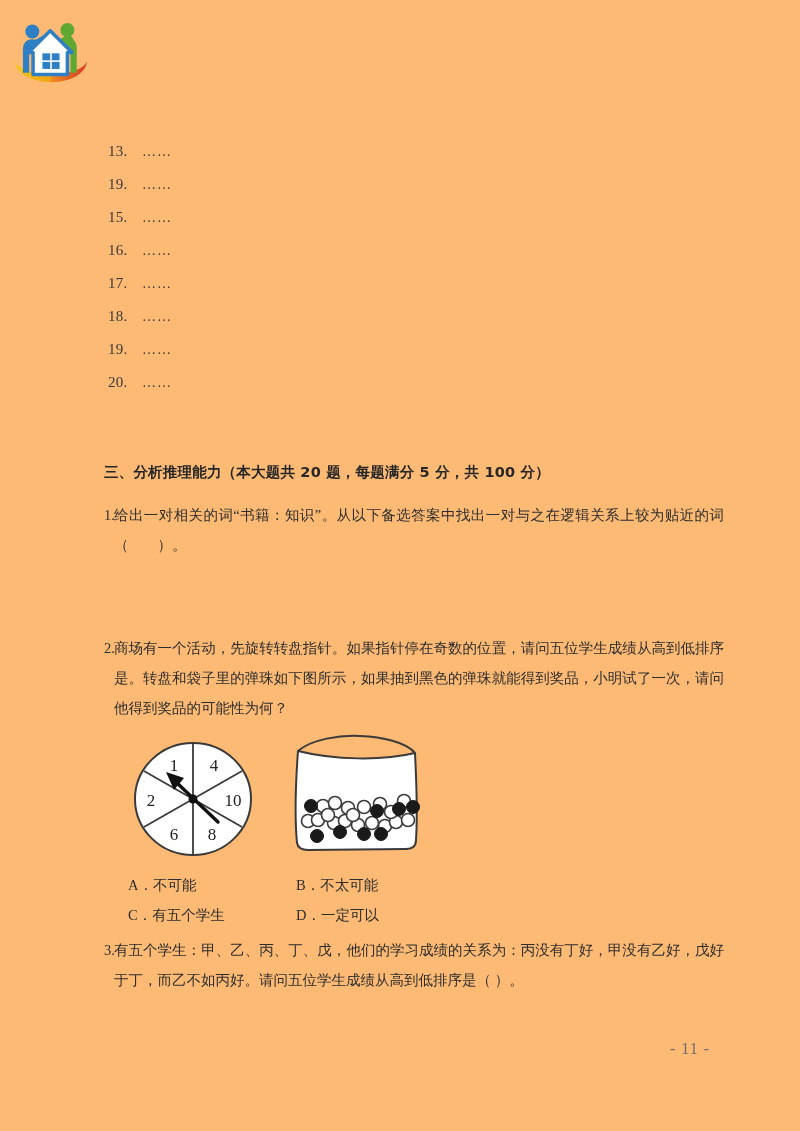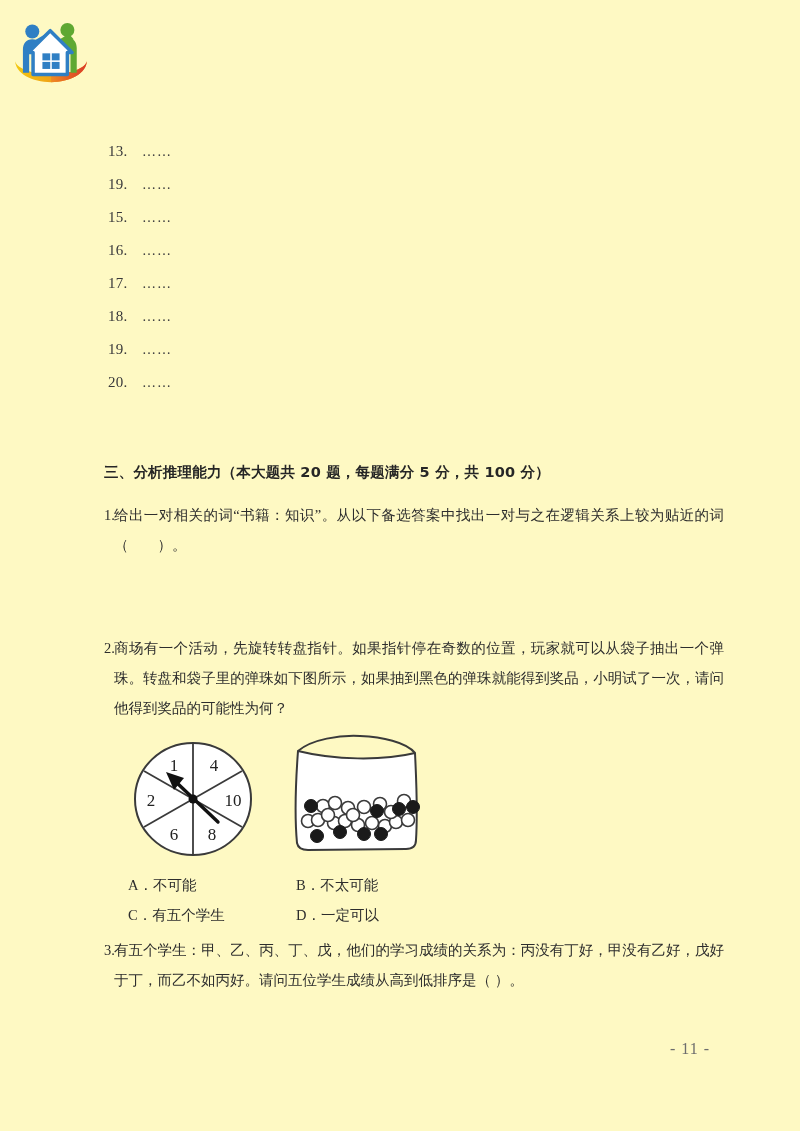--- a/index.html
+++ b/index.html
@@ -13,21 +13,21 @@
     position: relative;
     font-family: "Liberation Serif", "DejaVu Serif", serif;
     color: #2b2b2b;
     overflow: hidden;
   }
 
   
   .page {
     position: absolute;
     inset: 0;
-    background: #fef9c3;
+    background: #fdba74;
   }
 
   
   .logo {
     position: absolute;
     left: 8px;
     top: 12px;
     width: 86px;
     height: 78px;
   }
@@ -215,21 +215,21 @@
 
   <div class="section-heading">三、分析推理能力（本大题共 20 题，每题满分 5 分，共 100 分）</div>
 
   <div class="q" style="top:500px">
     <span class="qnum">1.</span>
     <div class="qbody">给出一对相关的词“书籍：知识”。从以下备选答案中找出一对与之在逻辑关系上较为贴近的词（　　）。</div>
   </div>
 
   <div class="q" style="top:633px">
     <span class="qnum">2.</span>
-    <div class="qbody">商场有一个活动，先旋转转盘指针。如果指针停在奇数的位置，玩家就可以从袋子抽出一个弹珠。转盘和袋子里的弹珠如下图所示，如果抽到黑色的弹珠就能得到奖品，小明试了一次，请问他得到奖品的可能性为何？</div>
+    <div class="qbody">商场有一个活动，先旋转转盘指针。如果指针停在奇数的位置，请问五位学生成绩从高到低排序是。转盘和袋子里的弹珠如下图所示，如果抽到黑色的弹珠就能得到奖品，小明试了一次，请问他得到奖品的可能性为何？</div>
   </div>
 
   <div class="figures">
 
     <div class="fig-spinner">
       <svg width="126" height="122" viewBox="0 0 126 122" xmlns="http://www.w3.org/2000/svg">
         <ellipse cx="63" cy="61" rx="58" ry="56" fill="#ffffff" stroke="#3a3a3a" stroke-width="2"></ellipse>
 
         <line x1="63" y1="5" x2="63" y2="117" stroke="#3a3a3a" stroke-width="1.8"></line>
         <line x1="14" y1="33" x2="112" y2="89" stroke="#3a3a3a" stroke-width="1.8"></line>

